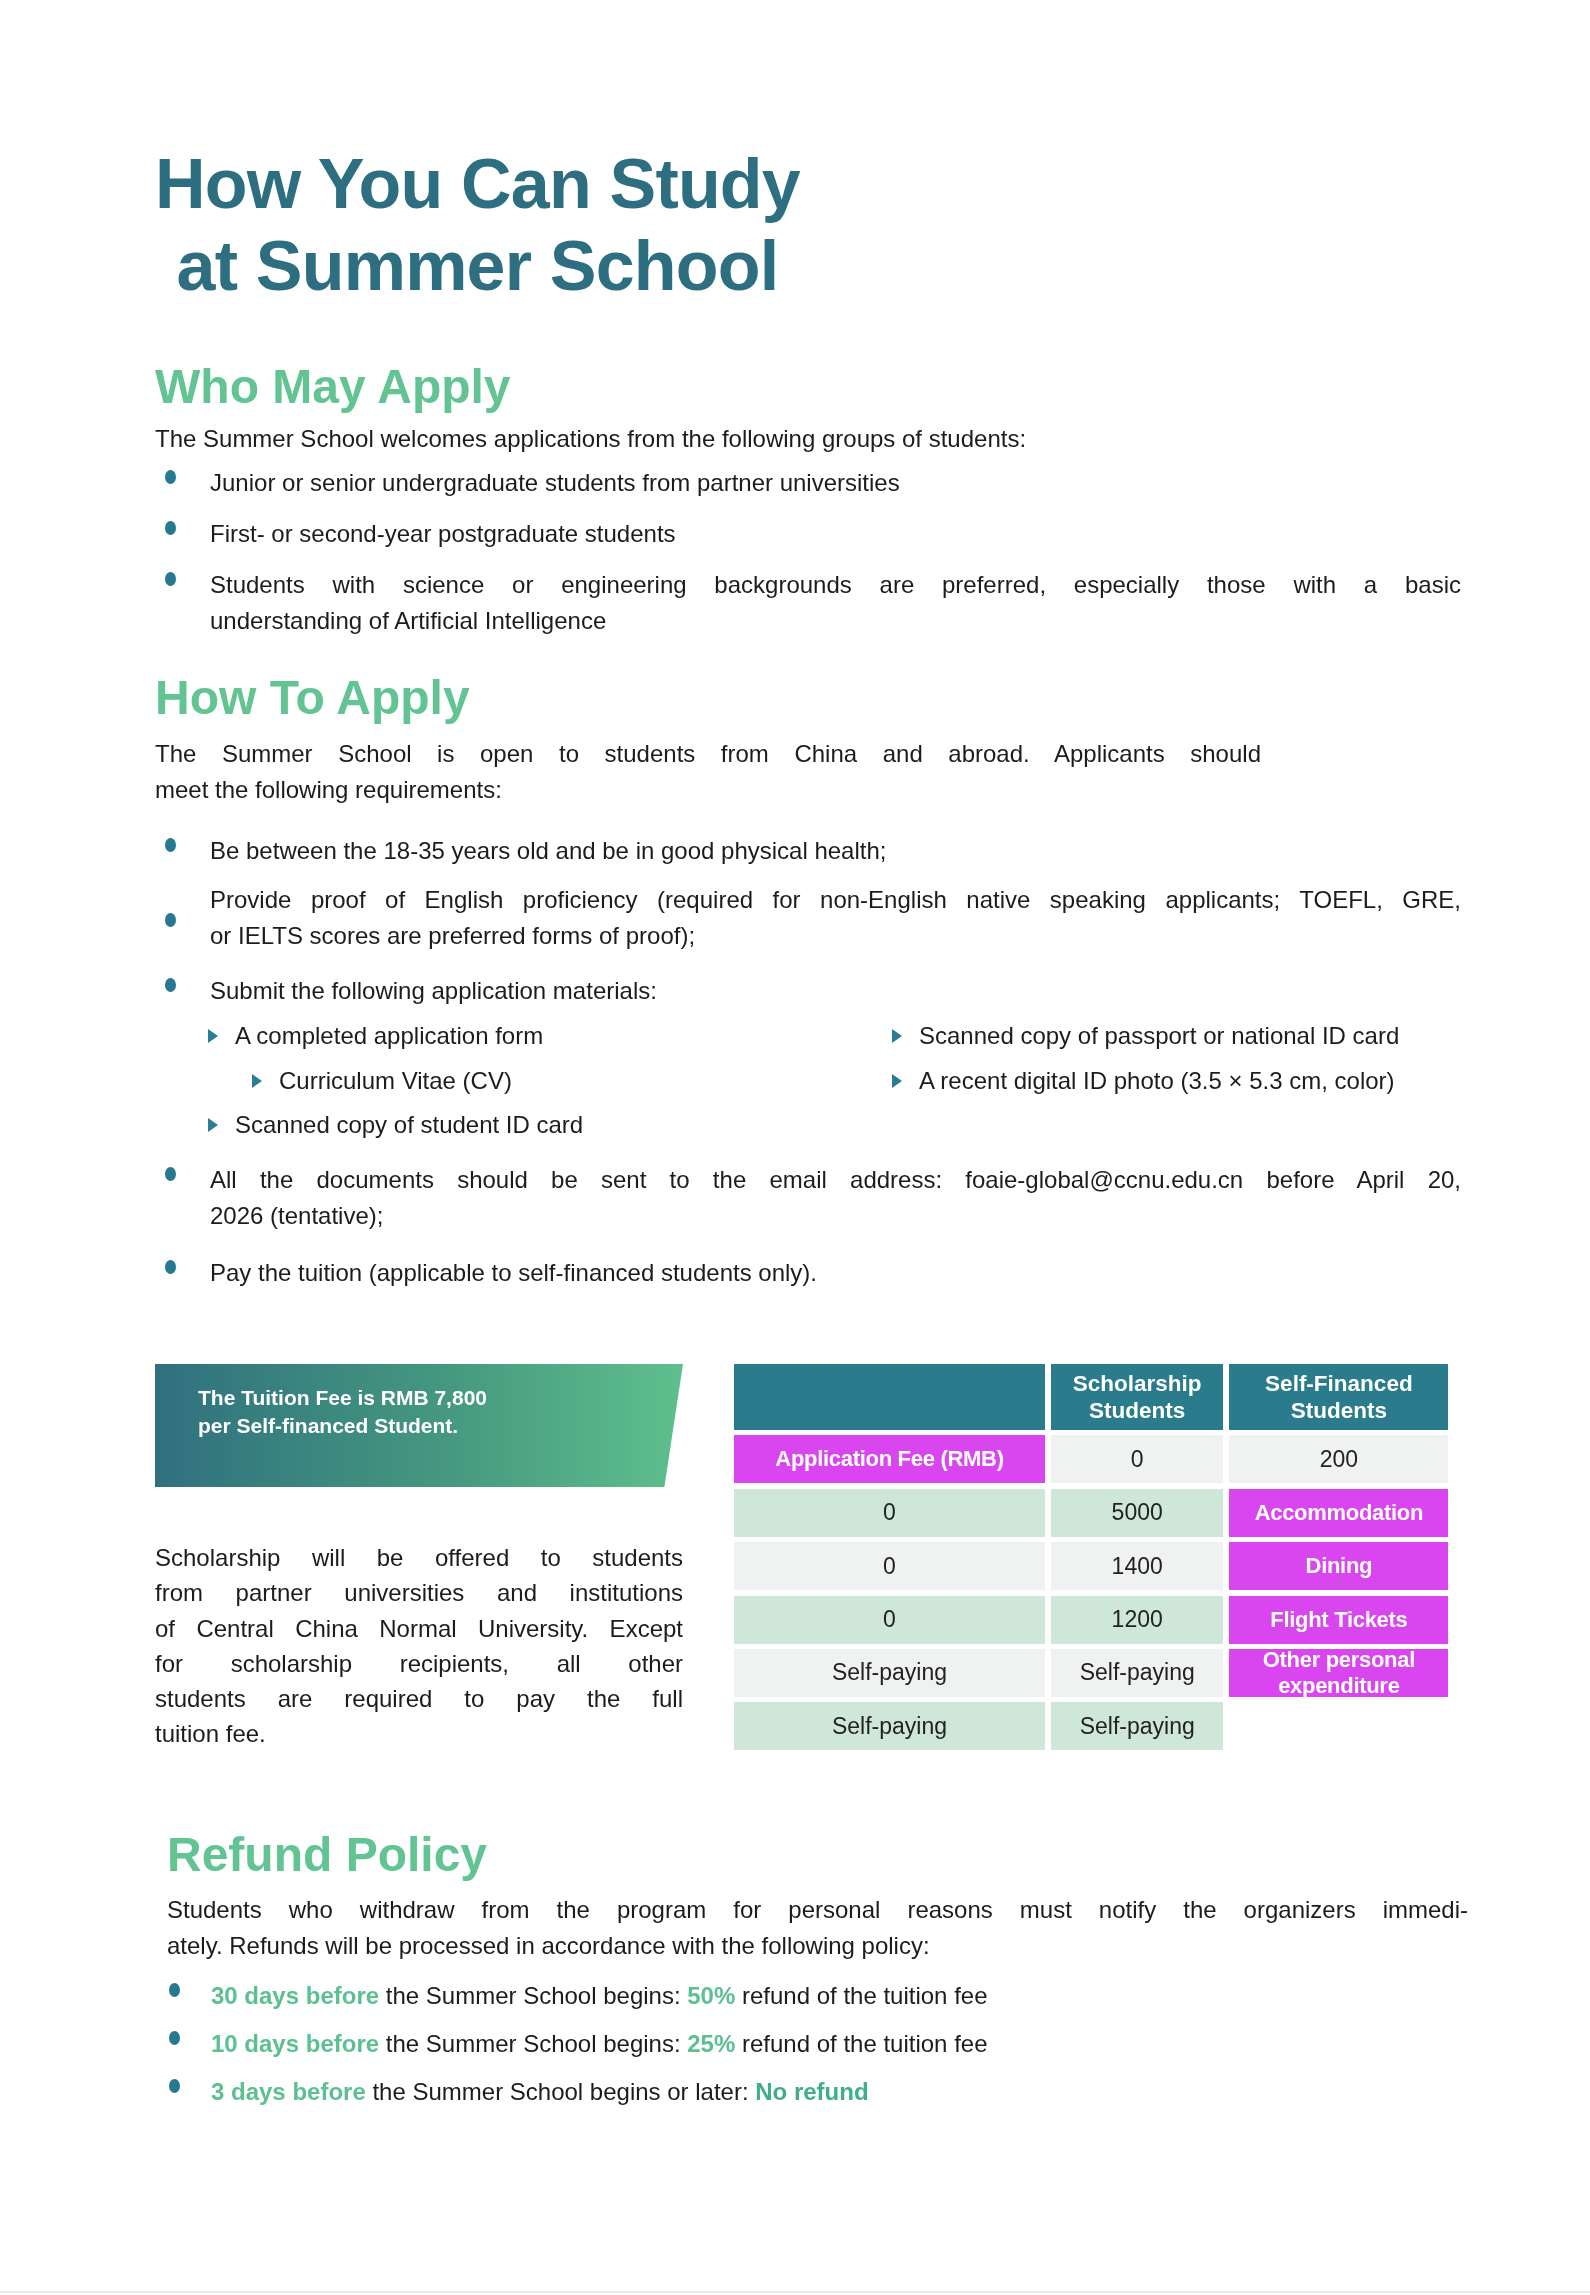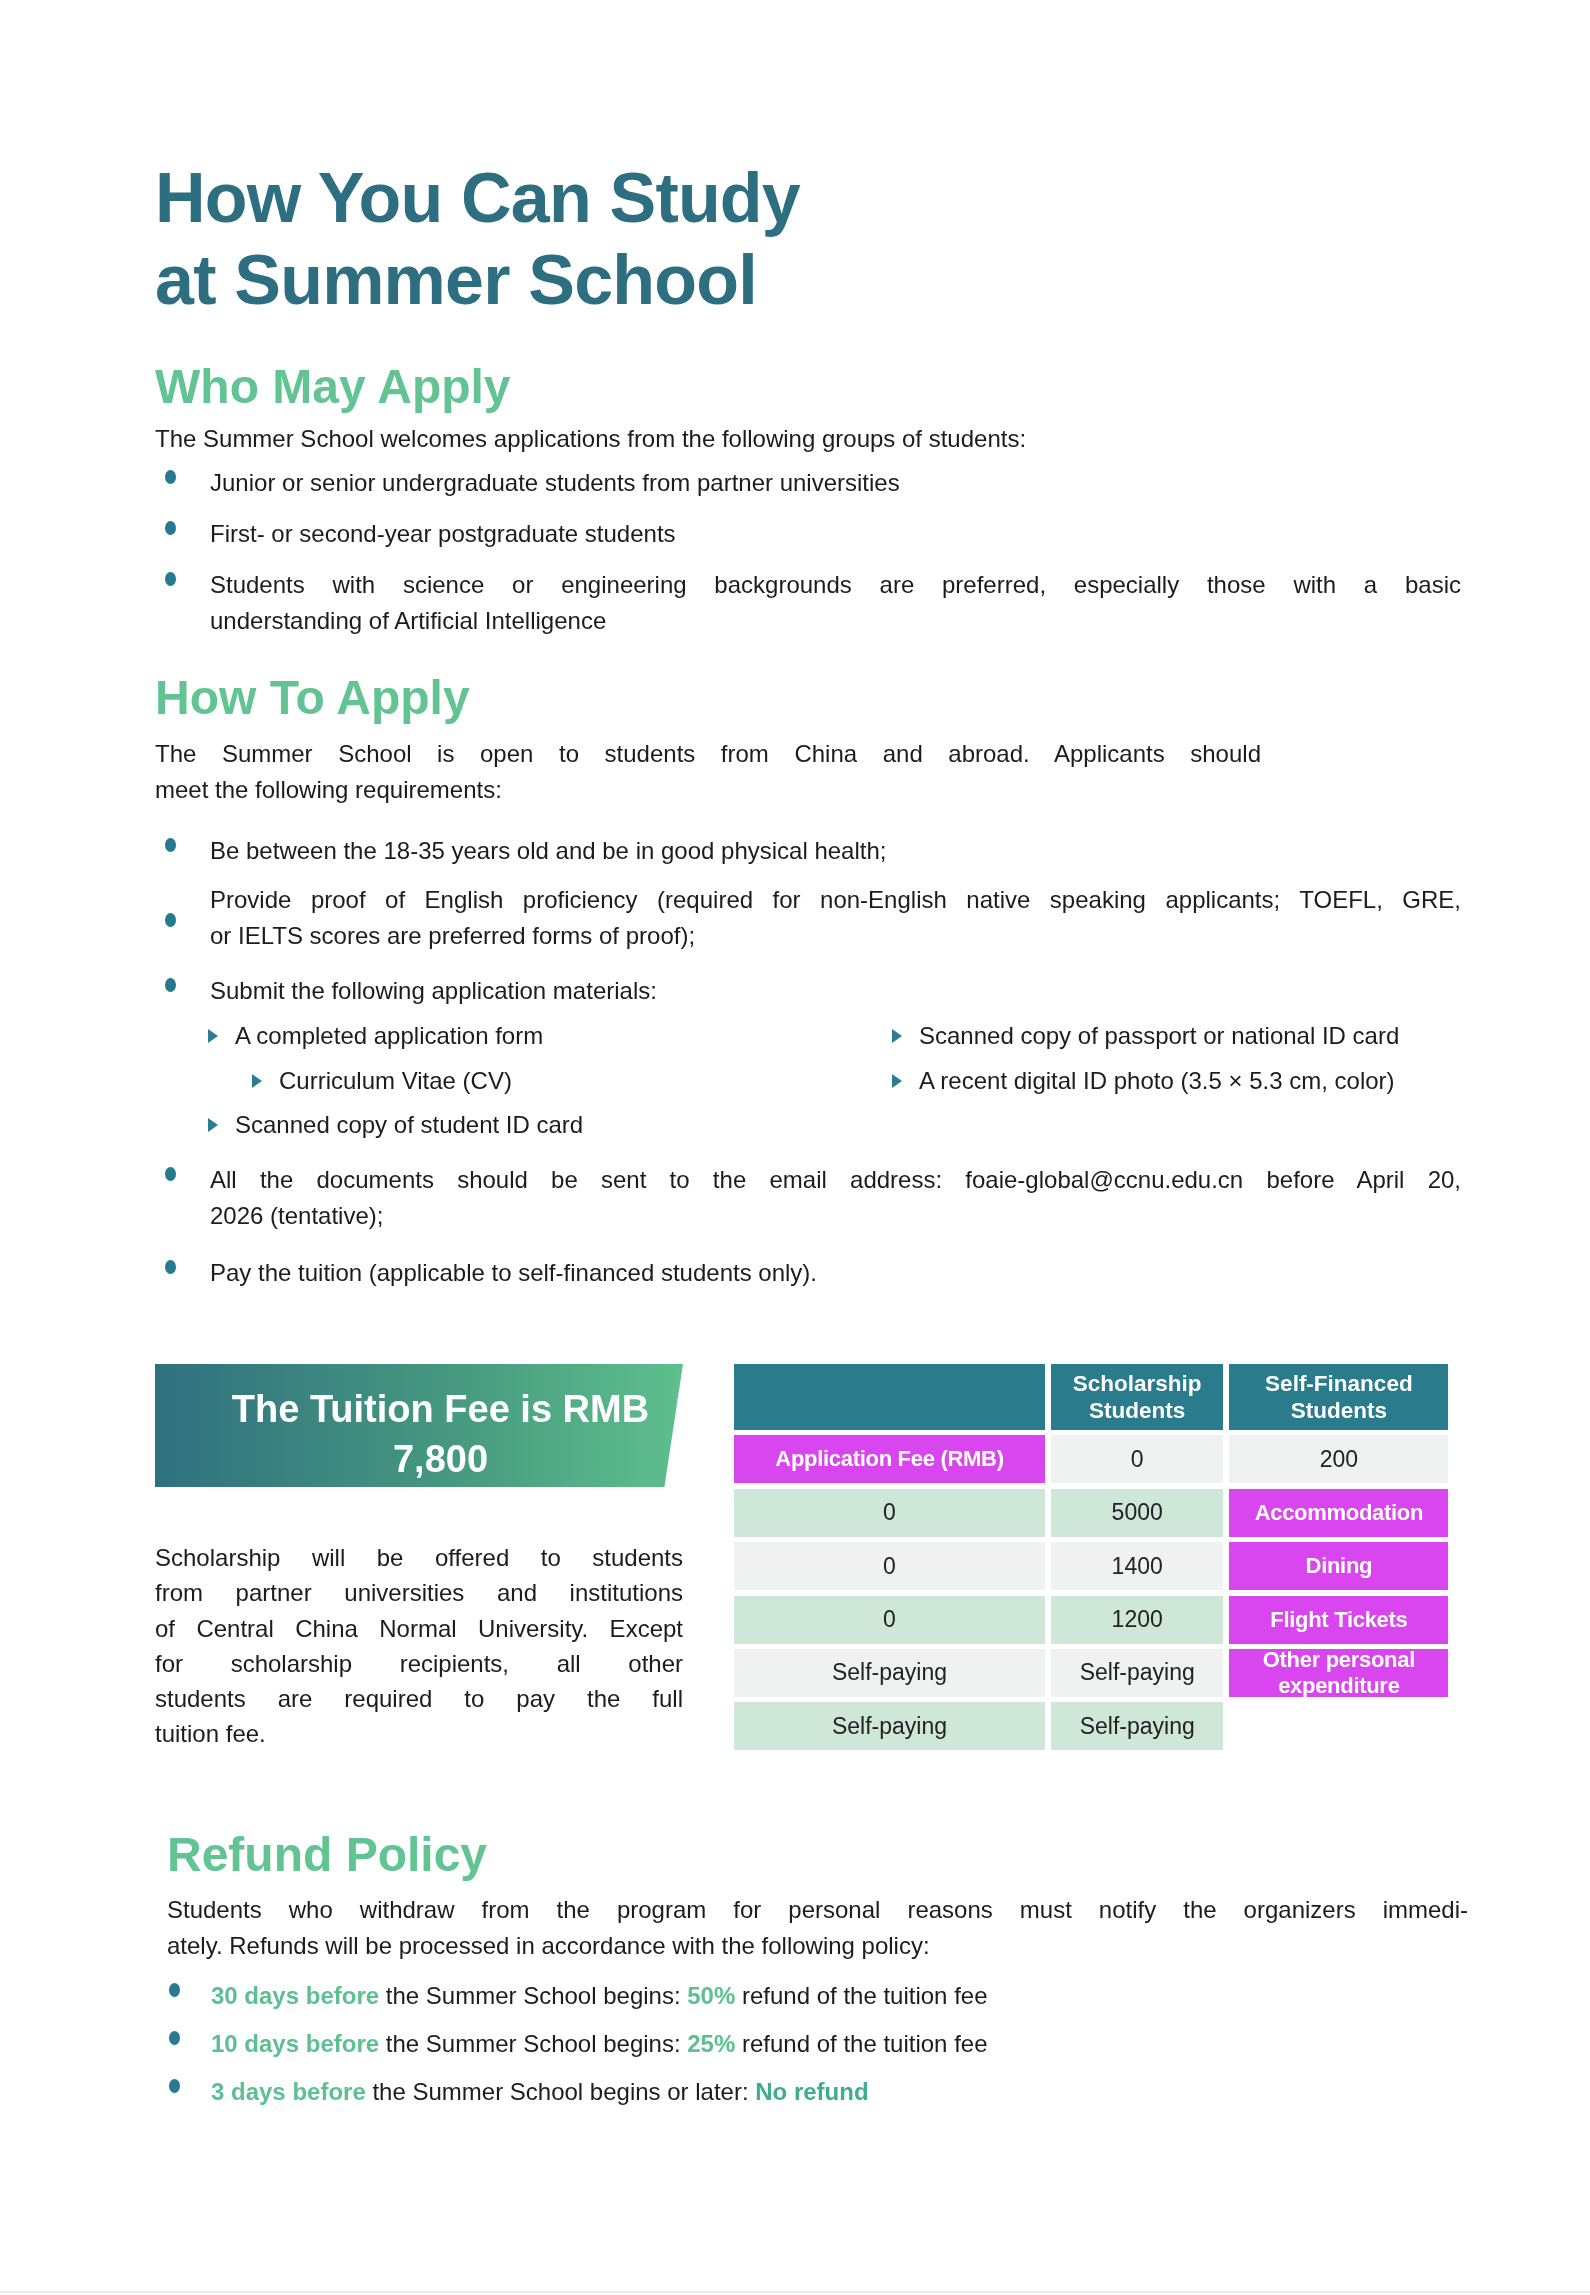--- a/index.html
+++ b/index.html
@@ -1,21 +1,21 @@
 <!DOCTYPE html>
 <html style="font-size:12.4px"><head>
 <meta charset="utf-8">
 <style>
   html,body { margin:0; padding:0; background:#ffffff; }
   body { width:1591px; height:2295px; position:relative; overflow:hidden;
          font-family:"Liberation Sans", sans-serif; color:#1c1c1c; }
   #page { position:absolute; inset:0; background:#ffffff; }
 
-  .title { position:absolute; left:155px; top:158px; font-size:70px; font-weight:bold;
-           color:#2d6e80; line-height:1.17; letter-spacing:-0.8px; }
+  .title { position:absolute; left:155px; top:144px; font-size:70px; font-weight:bold;
+           color:#2d6e80; line-height:1.17; letter-spacing:-0.8px;text-align:center; }
 
   .h-green { position:absolute; margin:0; font-size:48px; font-weight:bold;
              color:#62c492; letter-spacing:0; }
 
   .para { position:absolute; font-size:24px; line-height:1.5; color:#1c1c1c; }
 
   .jl { display:block; text-align:justify; text-align-last:justify; }
   .ln { display:block; }
 
   .bullet { position:absolute; left:165px; display:flex; align-items:flex-start; }
@@ -24,22 +24,22 @@
   .w  { width:1251px; }
 
   .sub { position:absolute; display:flex; align-items:center; }
   .tri { width:0; height:0; border-left:10px solid #2a7d92;
          border-top:7px solid transparent; border-bottom:7px solid transparent; flex:none; }
   .st { margin-left:17px; font-size:24px; }
 
   .banner { position:absolute; left:155px; top:1364px; width:528px; height:123px;
             background:linear-gradient(90deg,#30707f 0%,#45987f 55%,#5fbf8d 100%);
             clip-path:polygon(0 0, 100% 0, calc(100% - 18.6px) 100%, 0 100%);
-            color:#ffffff; font-weight:bold; font-size:38px; line-height:1.32;
-            padding:20px 0 8px 43px; box-sizing:border-box;text-align:center; }
+            color:#ffffff; font-weight:bold; font-size:21px; line-height:1.32;
+            padding:20px 0 8px 43px; box-sizing:border-box; }
 
   .note { position:absolute; left:155px; top:1540px; width:528px;
           font-size:24px; line-height:1.47; }
 
   .fee-table { position:absolute; left:734px; top:1364px; display:grid;
                grid-template-columns:311px 172px 219px;
                grid-template-rows:66px repeat(6,48px);
                gap:5.4px 6.2px; }
   .th { background:#2a7b8b; color:#ffffff; font-weight:bold; font-size:22.5px;
         display:flex; align-items:center; justify-content:center; text-align:center; line-height:1.22; }

